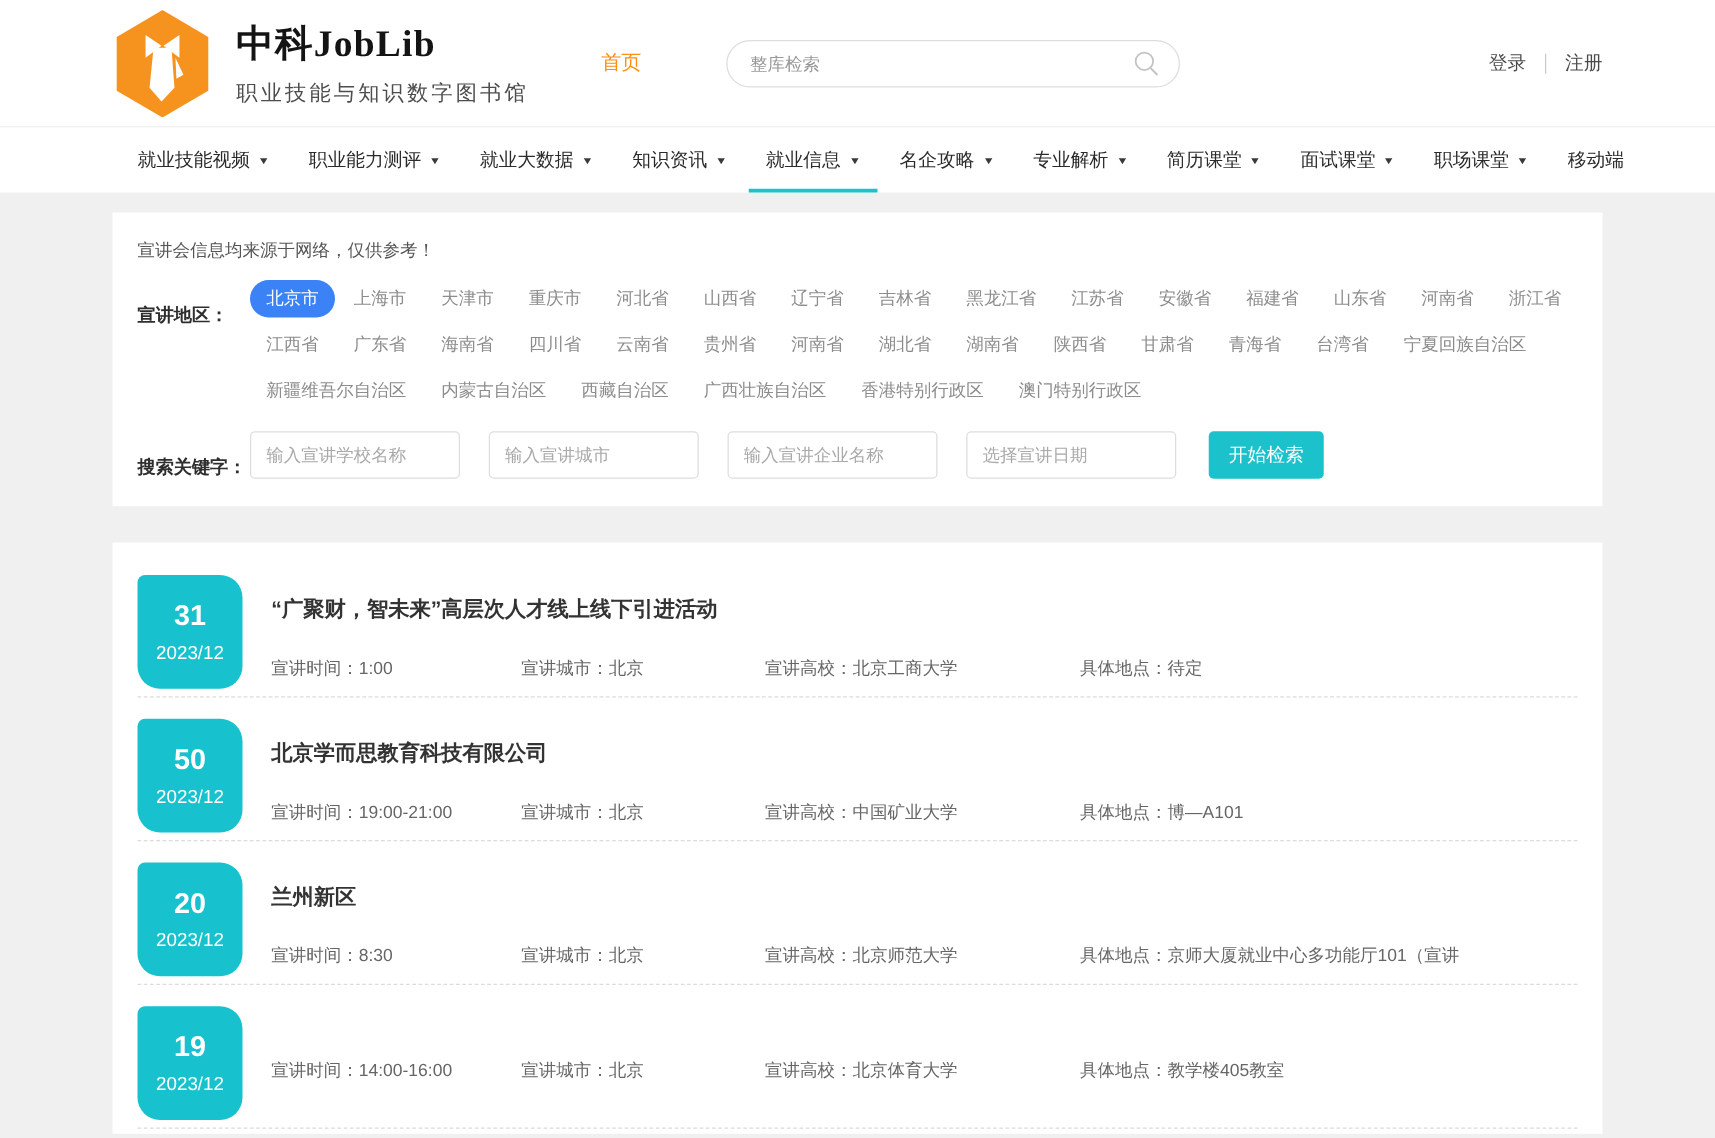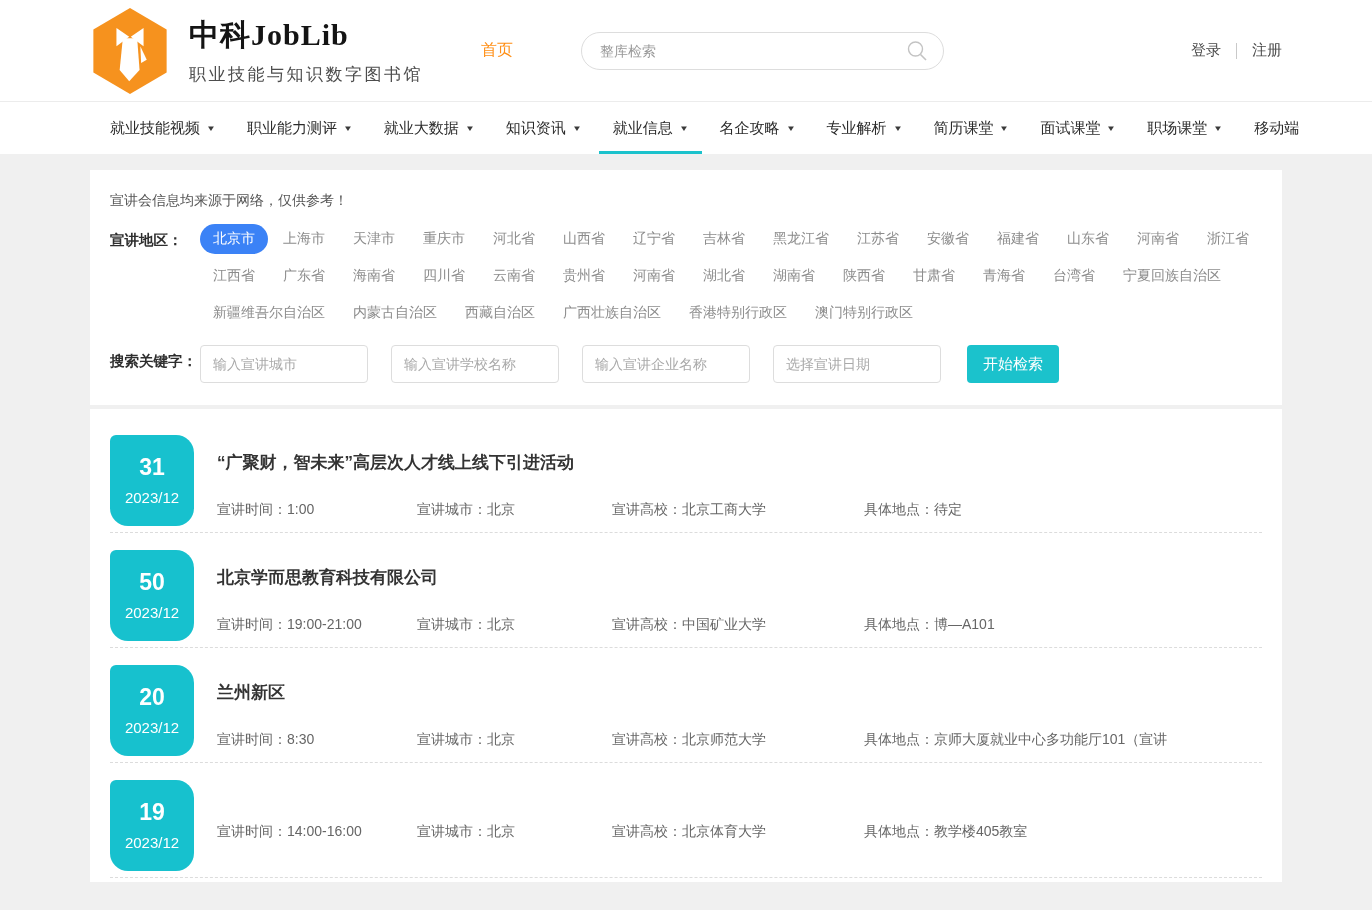--- a/index.html
+++ b/index.html
@@ -33,35 +33,35 @@
   .nav-item.active::after { content:""; position:absolute; left:0; right:0; bottom:0;
     height:3px; background:#1bc2cc; }
 
   
   .main-area { padding:16px 90px 0;border-radius:19px; }
   .panel { background:#fff; }
   .panel-filters { padding:20px 20px 22px; }
   .notice { font-size:14px; color:#555; padding-top:2px; }
   .filter-row { display:flex; align-items:flex-start; margin-top:14px; }
   .filter-label { width:90px; flex-shrink:0; font-weight:bold; font-size:14.5px;
-    color:#2e2e2e; padding-top:7px; white-space:nowrap; }
+    color:#2e2e2e; padding-top:7px; white-space:nowrap;margin-top:12px; }
   .region-rows { flex:1; }
   .region-row { display:flex; flex-wrap:nowrap; margin-bottom:7px; }
   .region-pill { font-size:14px; color:#8c8c8c; padding:6px 13px; margin-right:2px;
     border-radius:16px; cursor:pointer; white-space:nowrap; }
   .region-pill.active { background:#3b82f6; color:#fff; }
   .keyword-row { margin-top:10px; }
   .keyword-inputs { display:flex; align-items:center; }
   .kw-input { width:168px; height:38px; border:1px solid #ddd; border-radius:4px;
     padding:0 12px; font-size:14px; color:#333; margin-right:23px; font-family:inherit; outline:none; }
   .kw-input::placeholder { color:#a9a9a9; }
   .search-submit { width:92px; height:38px; background:#1bc2cc; color:#fff; border:none;
     border-radius:4px; font-size:15px; cursor:pointer; margin-left:3px; font-family:inherit; }
 
-  .panel-events { margin-top:4px; padding:26px 20px 4px; }
+  .panel-events { margin-top:29px; padding:26px 20px 4px; }
   .event-item { display:flex; padding-bottom:6px; border-bottom:1px dashed #dcdcdc;
     margin-bottom:17px; cursor:pointer; }
   .event-item:last-child { margin-bottom:0; }
   .date-box { width:84px; height:91px; background:#17c1ce; border-radius:6px 18px 18px 18px;
     color:#fff; display:flex; flex-direction:column; align-items:center; justify-content:center;
     flex-shrink:0; }
   .date-day { font-size:23px; font-weight:bold; line-height:1; }
   .date-month { font-size:15px; margin-top:10px; }
   .event-content { margin-left:23px; flex:1; padding-top:16px; min-width:0; }
   .event-title { font-size:17px; font-weight:bold; color:#333; }
@@ -193,22 +193,22 @@
             <span class="region-pill">西藏自治区</span>
             <span class="region-pill">广西壮族自治区</span>
             <span class="region-pill">香港特别行政区</span>
             <span class="region-pill">澳门特别行政区</span>
           </div>
         </div>
     </div>
     <div class="filter-row keyword-row">
       <div class="filter-label">搜索关键字：</div>
       <div class="keyword-inputs">
+        <input class="kw-input" placeholder="输入宣讲学校名称" style="">
         <input class="kw-input" placeholder="输入宣讲城市" style="">
-        <input class="kw-input" placeholder="输入宣讲学校名称" style="">
         <input class="kw-input" placeholder="输入宣讲企业名称" style="">
         <input class="kw-input" placeholder="选择宣讲日期" style="">
         <button class="search-submit">开始检索</button>
       </div>
     </div>
   </section>
 
   <section class="panel panel-events">
 
     <div class="event-item">

